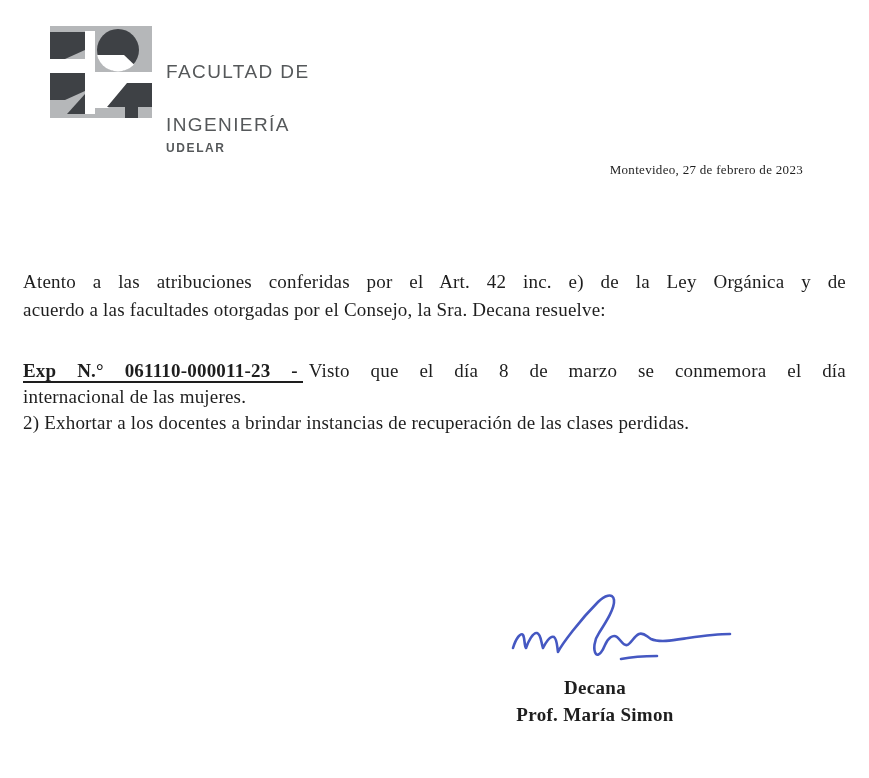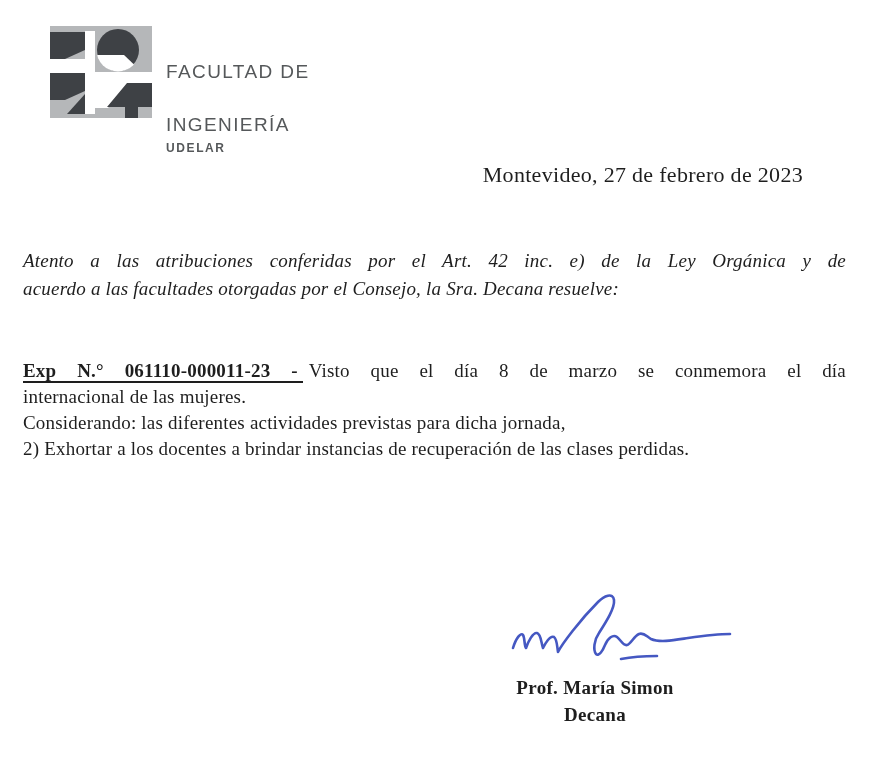--- a/index.html
+++ b/index.html
@@ -12,24 +12,24 @@
     overflow:hidden;
     margin:0 auto;
   }
   
   .logo-mark{position:absolute;left:50px;top:26px;width:102px;height:92px;}
   .logo-text{position:absolute;left:166px;top:30px;
     font-family:"Liberation Sans", sans-serif;color:#55585a;}
   .logo-line{font-size:19px;line-height:23px;letter-spacing:1.4px;font-weight:400;margin-top:30px;}
   .logo-sub{font-size:12px;line-height:16px;letter-spacing:1.6px;font-weight:700;margin-top:4px;}
   
-  .date{position:absolute;top:162px;right:66px;font-size:22px;letter-spacing:0.3px;}
+  .date{position:absolute;top:162px;right:66px;font-size:13px;letter-spacing:0.3px;}
   
   .textcol{position:absolute;left:23px;width:823px;font-size:19px;letter-spacing:0.2px;}
-  .p1{top:247px;line-height:28px;font-style:italic;}
+  .p1{top:268px;line-height:28px;}
   .block2{top:358px;line-height:26px;}
   .line{text-align:justify;}
   .stretch{text-align-last:justify;}
   .exp{font-weight:bold;border-bottom:2px solid #1e1e1e;padding-right:5px;margin-right:6px;}
   
   .sig-svg{position:absolute;left:510px;top:588px;}
   .sig-block{position:absolute;left:455px;top:674px;width:280px;
     text-align:center;font-weight:bold;font-size:19px;line-height:27px;letter-spacing:0.3px;}
 </style>
 </head>
@@ -65,29 +65,28 @@
   <div class="date">Montevideo, 27 de febrero de 2023</div>
 
   <div class="textcol p1">
     <div class="line stretch">Atento a las atribuciones conferidas por el Art. 42 inc. e) de la Ley Orgánica y de</div>
     <div class="line">acuerdo a las facultades otorgadas por el Consejo, la Sra. Decana resuelve:</div>
   </div>
 
   <div class="textcol block2">
     <div class="line stretch"><span class="exp">Exp N.° 061110-000011-23 -</span><span>Visto que el día 8 de marzo se conmemora el día</span></div>
     <div class="line">internacional de las mujeres.</div>
-    <div class="line">Considerando: las diferentes actividades previstas para dicha jornada,</div>
     <div class="line">2) Exhortar a los docentes a brindar instancias de recuperación de las clases perdidas.</div>
   </div>
 
   <svg class="sig-svg" width="240" height="80" viewBox="0 0 240 80" xmlns="http://www.w3.org/2000/svg">
     <path d="M3,60 C6,50 11,44 13,47 C15,50 14,57 16,60 C18,54 23,44 27,45 C31,46 31,54 33,60 C35,56 40,47 44,49 C47,51 47,58 48,64
              C52,56 70,32 88,14 C94,8 103,4 104,12 C105,20 96,34 89,45 C84,52 83,62 86,66 C89,69 93,62 95,57
              C98,50 103,46 107,49 C111,52 113,58 117,57 C121,56 124,48 129,46 C134,44 137,49 141,51 C150,55 165,52 178,50 C192,48 208,46 220,46
              M111,71 C121,69 137,68 147,68" fill="none" stroke="#4558c2" stroke-width="2.6" stroke-linecap="round" stroke-linejoin="round"></path>
   </svg>
 
   <div class="sig-block">
+    <div>Decana</div>
     <div>Prof. María Simon</div>
-    <div>Decana</div>
   </div>
 
 </div>
 
 </body></html>

